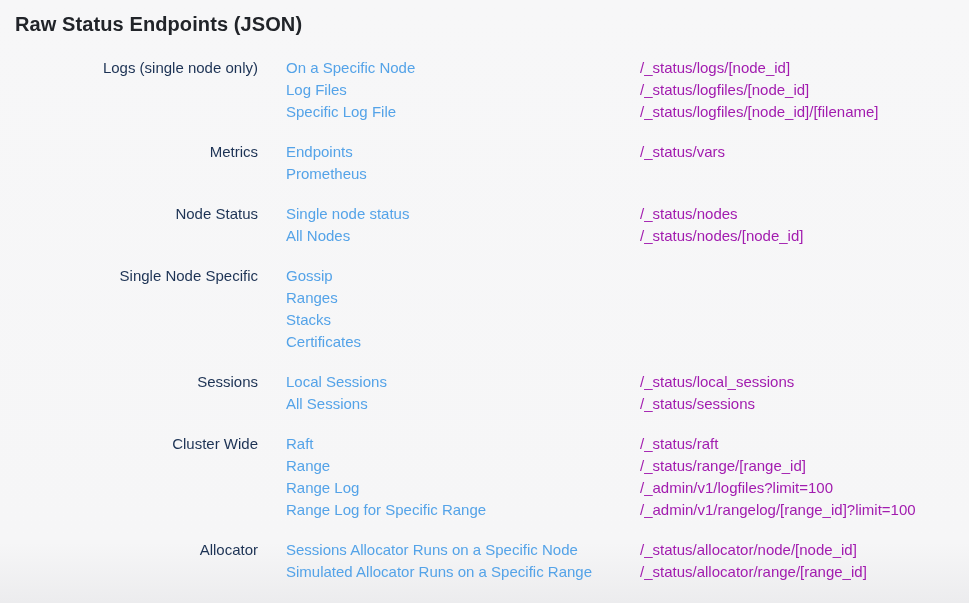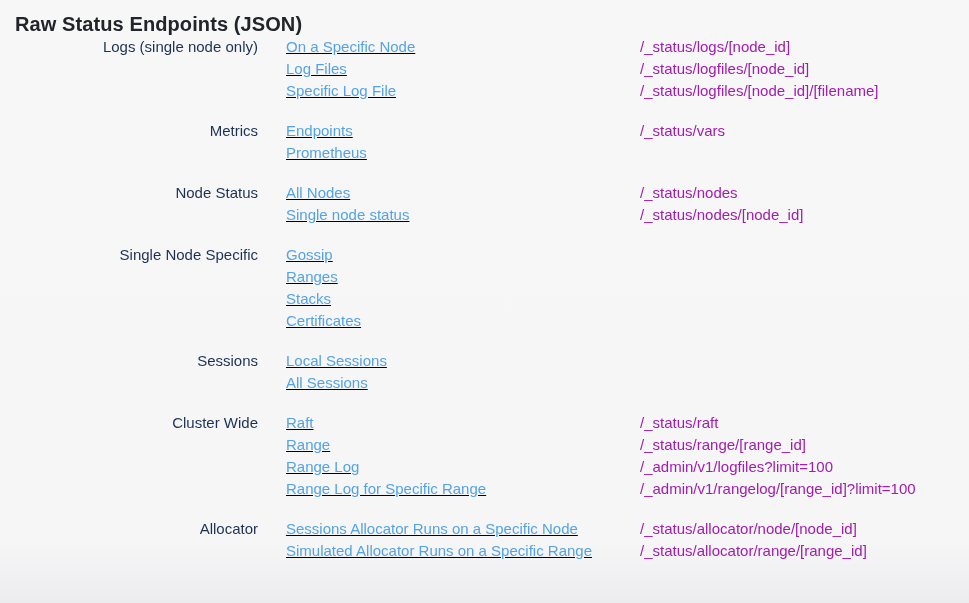--- a/index.html
+++ b/index.html
@@ -16,39 +16,39 @@
     position: relative;
   }
   .page-title {
     padding: 13px 0 0 15px;
     font-size: 20px;
     font-weight: 700;
     color: #212429;
     letter-spacing: 0.1px;
   }
   .groups {
+    margin-top: 21px;
   }
   .group-row {
     display: flex;
     align-items: flex-start;
     margin-bottom: 18px;
     font-size: 15px;
     line-height: 22px;
   }
   .col-category {
     width: 258px;
     flex: 0 0 258px;
     text-align: right;
     color: #1c3254;
   }
   .col-links {
     flex: 0 0 354px;
     width: 354px;
     margin-left: 28px;
-    text-decoration: underline;
   }
   .col-links a {
     display: block;
     color: #54a3e8;
     text-decoration: none;
     cursor: pointer;
   }
   .col-paths {
     flex: 1 1 auto;
     color: #a21caf;
@@ -88,22 +88,22 @@
         <a>Prometheus</a>
       </div>
       <div class="col-paths">
         <span class="path">/_status/vars</span>
       </div>
     </div>
 
     <div class="group-row">
       <div class="col-category">Node Status</div>
       <div class="col-links">
+        <a>Single node status</a>
         <a>All Nodes</a>
-        <a>Single node status</a>
       </div>
       <div class="col-paths">
         <span class="path">/_status/nodes</span>
         <span class="path">/_status/nodes/[node_id]</span>
       </div>
     </div>
 
     <div class="group-row">
       <div class="col-category">Single Node Specific</div>
       <div class="col-links">
@@ -112,20 +112,24 @@
         <a>Stacks</a>
         <a>Certificates</a>
       </div>
     </div>
 
     <div class="group-row">
       <div class="col-category">Sessions</div>
       <div class="col-links">
         <a>Local Sessions</a>
         <a>All Sessions</a>
+      </div>
+      <div class="col-paths">
+        <span class="path">/_status/local_sessions</span>
+        <span class="path">/_status/sessions</span>
       </div>
     </div>
 
     <div class="group-row">
       <div class="col-category">Cluster Wide</div>
       <div class="col-links">
         <a>Raft</a>
         <a>Range</a>
         <a>Range Log</a>
         <a>Range Log for Specific Range</a>

